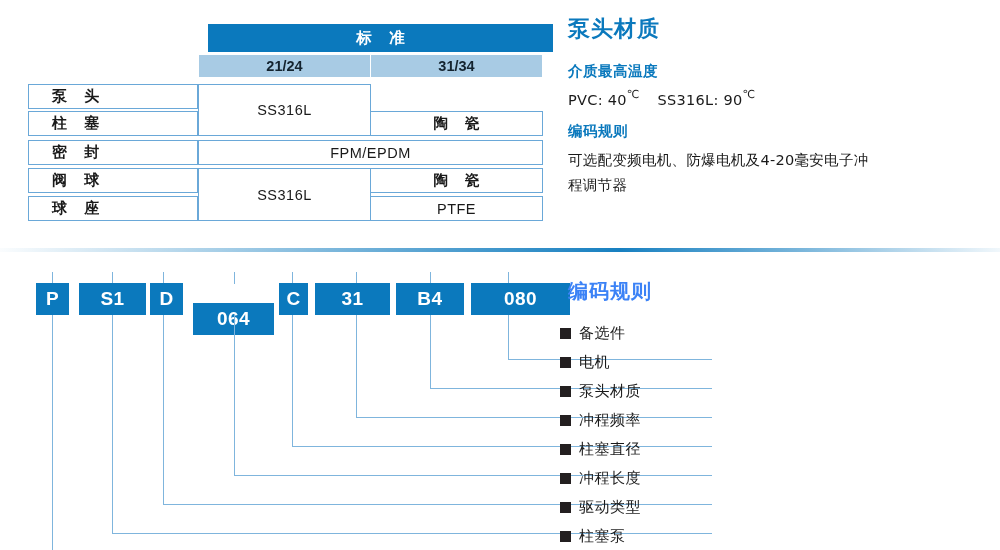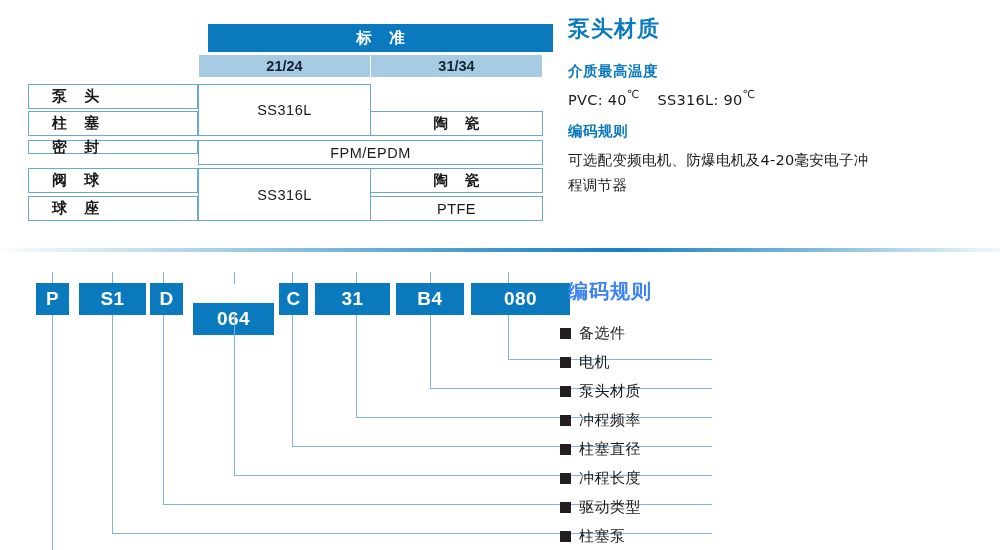--- a/index.html
+++ b/index.html
@@ -158,21 +158,21 @@
 
 <div id="spec-table">
 
   <div class="hdr-main" style="left:208px; top:24px; width:345px; height:28px;">标 准</div>
 
   <div class="hdr-sub" style="left:198px; top:54px; width:173px; height:24px;">21/24</div>
   <div class="hdr-sub" style="left:370px; top:54px; width:173px; height:24px;">31/34</div>
 
   <div class="cell label cjk" style="left:28px; top:84px; width:170px; height:25px;">泵 头</div>
   <div class="cell label cjk" style="left:28px; top:111px; width:170px; height:25px;">柱 塞</div>
-  <div class="cell label cjk" style="left:28px; top:140px; width:170px; height:14px;">密 封</div>
+  <div class="cell label cjk" style="left:28px; top:140px; width:170px; height:25px;">密 封</div>
   <div class="cell label cjk" style="left:28px; top:168px; width:170px; height:25px;">阀 球</div>
   <div class="cell label cjk" style="left:28px; top:196px; width:170px; height:25px;">球 座</div>
 
   <div class="cell" style="left:198px; top:84px; width:173px; height:52px;">SS316L</div>
 
   <div class="cell cjk" style="left:370px; top:111px; width:173px; height:25px;">陶 瓷</div>
 
   <div class="cell" style="left:198px; top:140px; width:345px; height:25px;">FPM/EPDM</div>
 
   <div class="cell" style="left:198px; top:168px; width:173px; height:53px;">SS316L</div>

